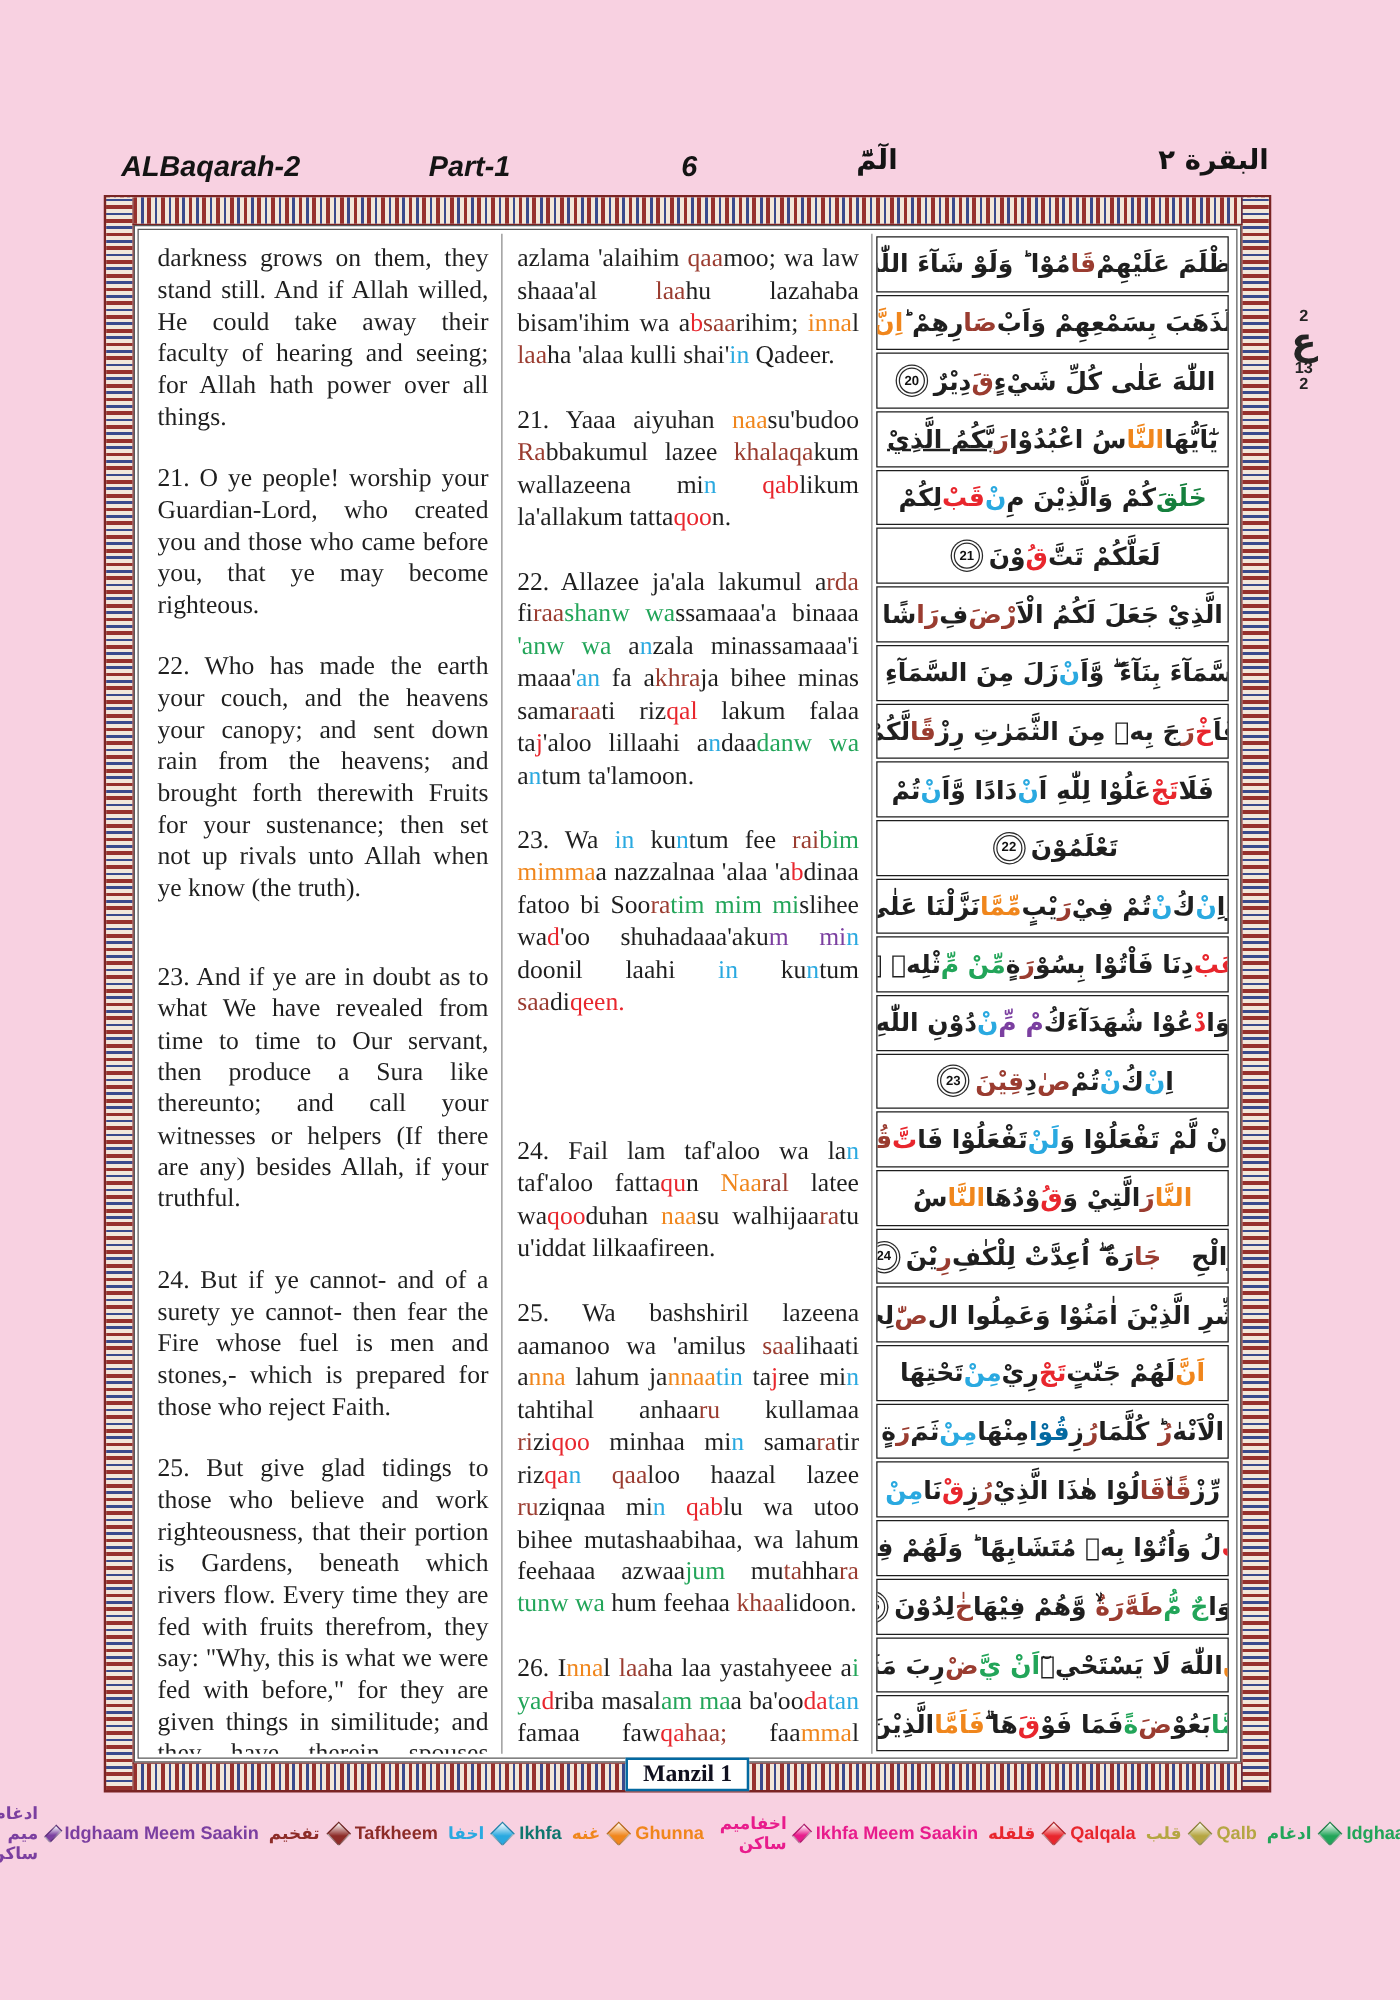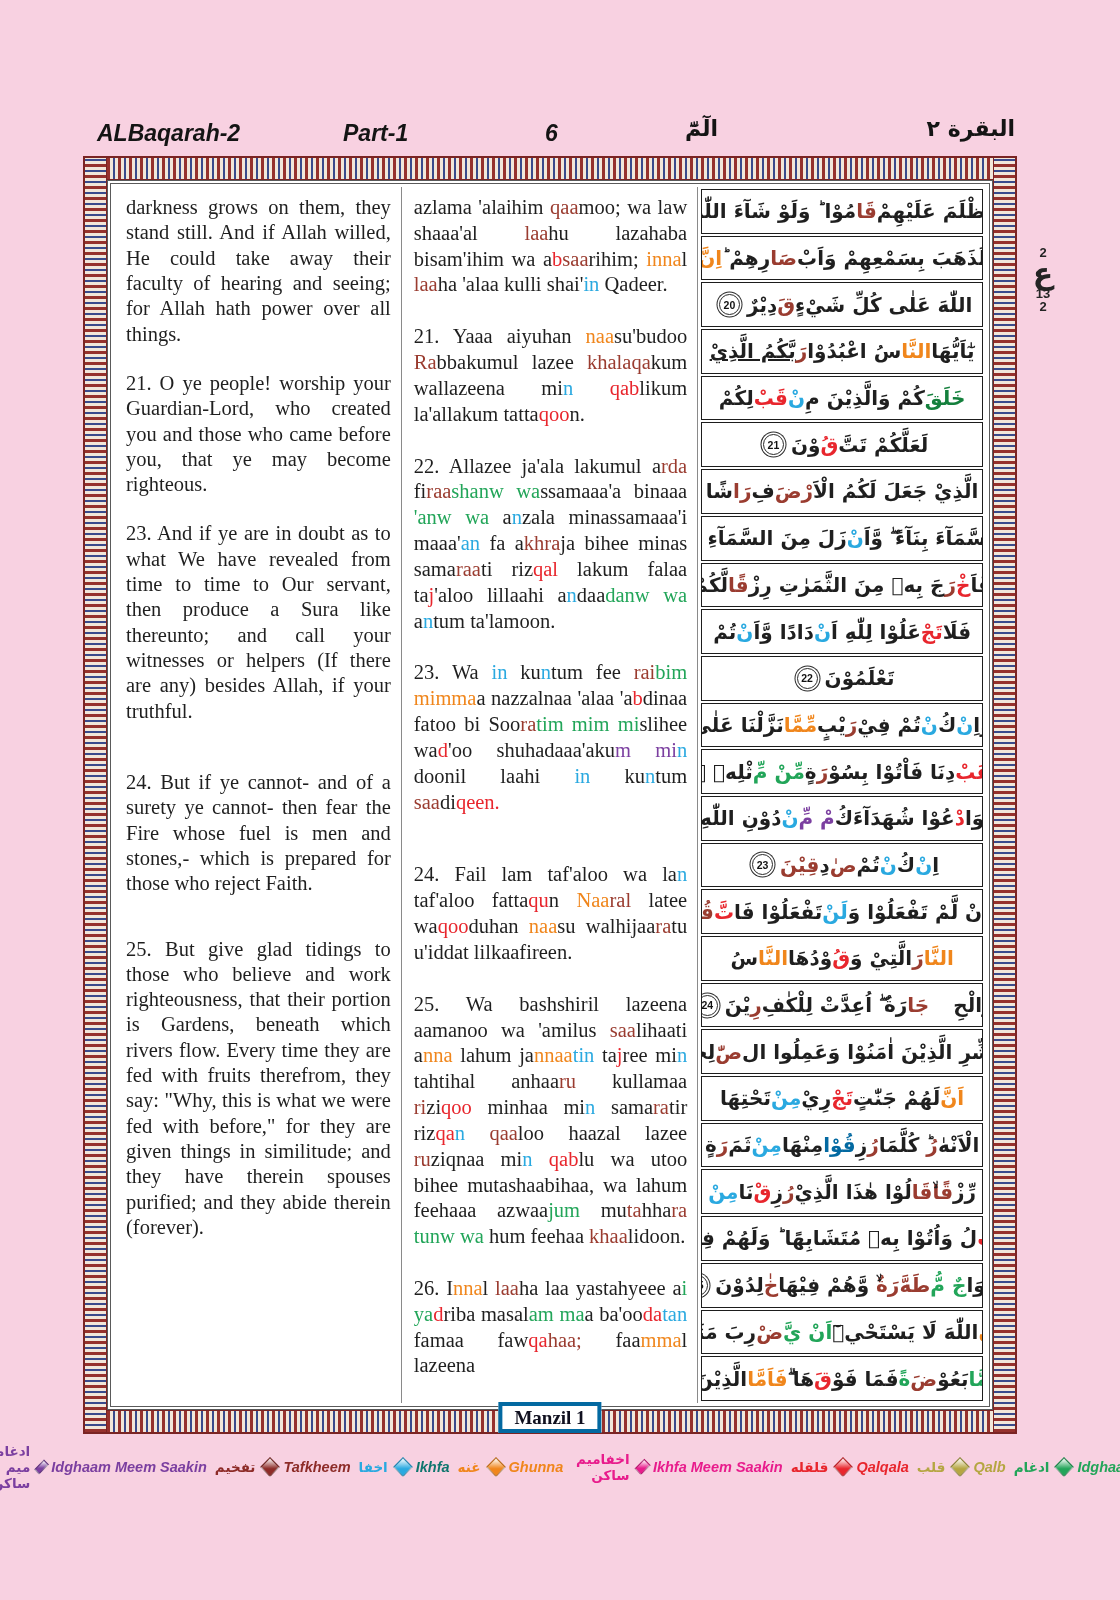--- a/index.html
+++ b/index.html
@@ -62,21 +62,21 @@
     text-align:justify; color:#1f1f1f;
   }
   .en-p:nth-child(3){ margin-bottom:46px; }
   .en-p:nth-child(4){ margin-bottom:40px; }
   .en-p:last-child{ margin-bottom:0; }
 
   .tr-p {
     margin:0 0 26px; font-size:20.5px; line-height:1.26;
     text-align:justify; color:#1f1f1f;
   }
-  .tr-p:nth-child(4){ margin-bottom:47px; }
+  .tr-p:nth-child(4){ margin-bottom:94px; }
   .tr-p:last-child{ margin-bottom:0; }
 
   .aline {
     flex:1; border:1.5px solid #1d1d1d; margin-top:2px;
     display:flex; align-items:center; justify-content:center;
     direction:rtl; font-family:"DejaVu Sans", sans-serif;
     font-weight:bold; font-size:20px; color:#101010;
     white-space:nowrap; overflow:hidden; background:#fff;
   }
   .aline:first-child { margin-top:0; }
@@ -85,21 +85,21 @@
     display:inline-flex; align-items:center; justify-content:center;
     min-width:19px; height:19px; border-radius:50%;
     border:1px solid #2a2a2a; background:#fff;
     box-shadow:0 0 0 1.5px #fff, 0 0 0 2.5px #2a2a2a;
     font-family:"Liberation Sans", sans-serif; font-weight:bold;
     font-size:10.5px; margin:0 7px; direction:ltr; color:#111;
   }
 
   .manzil {
     position:absolute; bottom:-1px; left:50%; transform:translateX(-50%);
-    background:#fff; border:4px solid #0369a1; padding:0 12px;
+    background:#fff; border:2px solid #0369a1; padding:0 12px;
     font-family:"Liberation Serif", serif; font-weight:bold;
     font-size:19px; color:#10101f; height:23px; line-height:23px; z-index:5;
   }
 
   
   .marker {
     position:absolute; left:1022px; top:246px; width:42px;
     text-align:center; color:#242424;
   }
   .marker .num { font-family:"Liberation Sans", sans-serif; font-weight:bold; font-size:13px; line-height:1.05; }
@@ -113,21 +113,21 @@
   .leg-item { display:flex; align-items:center; margin:0 3px; }
   .leg-ar {
     font-family:"DejaVu Sans", sans-serif; font-weight:bold;
     font-size:13.5px; direction:rtl; margin:0 2px;
   }
   .leg-diamond {
     width:12px; height:12px; transform:rotate(45deg);
     display:inline-block; margin:0 6px; border:1px solid rgba(0,0,0,.25);
   }
   .leg-label {
-    font-family:"Liberation Sans", sans-serif; font-style:italic;
+    font-family:"Liberation Sans", sans-serif; 
     font-weight:bold; font-size:14.5px; white-space:nowrap;
   }
 </style>
 </head>
 <body>
 
 <div class="hdr">
   <span class="h-lat h-surah">ALBaqarah-2</span>
   <span class="h-lat h-part">Part-1</span>
   <span class="h-lat h-page">6</span>
@@ -146,20 +146,21 @@
   <div class="band top"></div>
   <div class="band bottom"></div>
   <div class="band left"></div>
   <div class="band right"></div>
 
   <div class="inner">
     <div class="cols">
       <div class="col en">
           <p class="en-p">darkness grows on them, they stand still. And if Allah willed, He could take away their faculty of hearing and seeing; for Allah hath power over all things.</p>
           <p class="en-p">21. O ye people! worship your Guardian-Lord, who created you and those who came before you, that ye may become righteous.</p>
+          <p class="en-p">22. Who has made the earth your couch, and the heavens your canopy; and sent down rain from the heavens; and brought forth therewith Fruits for your sustenance; then set not up rivals unto Allah when ye know (the truth).</p>
           <p class="en-p">23. And if ye are in doubt as to what We have revealed from time to time to Our servant, then produce a Sura like thereunto; and call your witnesses or helpers (If there are any) besides Allah, if your truthful.</p>
           <p class="en-p">24. But if ye cannot- and of a surety ye cannot- then fear the Fire whose fuel is men and stones,- which is prepared for those who reject Faith.</p>
           <p class="en-p">25. But give glad tidings to those who believe and work righteousness, that their portion is Gardens, beneath which rivers flow. Every time they are fed with fruits therefrom, they say: "Why, this is what we were fed with before," for they are given things in similitude; and they have therein spouses purified; and they abide therein (forever).</p>
         </div>
       <div class="col tr">
           <p class="tr-p"><span style="color: rgb(31, 31, 31);">azlama 'alaihim </span><span style="color: rgb(154, 60, 48);">qaa</span><span style="color: rgb(31, 31, 31);">moo; wa law shaaa'al </span><span style="color: rgb(154, 60, 48);">laa</span><span style="color: rgb(31, 31, 31);">hu lazahaba bisam'ihim wa a</span><span style="color: rgb(232, 38, 45);">b</span><span style="color: rgb(154, 60, 48);">saa</span><span style="color: rgb(31, 31, 31);">rihim; </span><span style="color: rgb(240, 134, 28);">inna</span><span style="color: rgb(31, 31, 31);">l </span><span style="color: rgb(154, 60, 48);">laa</span><span style="color: rgb(31, 31, 31);">ha 'alaa kulli shai'</span><span style="color: rgb(42, 169, 224);">in</span><span style="color: rgb(31, 31, 31);"> Qadeer.</span></p>
           <p class="tr-p"><span style="color: rgb(31, 31, 31);">21. Yaaa aiyuhan </span><span style="color: rgb(240, 134, 28);">naa</span><span style="color: rgb(31, 31, 31);">su'budoo </span><span style="color: rgb(154, 60, 48);">Ra</span><span style="color: rgb(31, 31, 31);">bbakumul lazee </span><span style="color: rgb(154, 60, 48);">khalaqa</span><span style="color: rgb(31, 31, 31);">kum wallazeena mi</span><span style="color: rgb(42, 169, 224);">n</span><span style="color: rgb(31, 31, 31);"> </span><span style="color: rgb(232, 38, 45);">qab</span><span style="color: rgb(31, 31, 31);">likum la'allakum tatta</span><span style="color: rgb(232, 38, 45);">qoo</span><span style="color: rgb(31, 31, 31);">n.</span></p>
           <p class="tr-p"><span style="color: rgb(31, 31, 31);">22. Allazee ja'ala lakumul a</span><span style="color: rgb(154, 60, 48);">rda</span><span style="color: rgb(31, 31, 31);"> fi</span><span style="color: rgb(154, 60, 48);">raa</span><span style="color: rgb(34, 165, 89);">shanw wa</span><span style="color: rgb(31, 31, 31);">ssamaaa'a binaaa </span><span style="color: rgb(34, 165, 89);">'anw wa</span><span style="color: rgb(31, 31, 31);"> a</span><span style="color: rgb(42, 169, 224);">n</span><span style="color: rgb(31, 31, 31);">zala minassamaaa'i maaa'</span><span style="color: rgb(42, 169, 224);">an</span><span style="color: rgb(31, 31, 31);"> fa a</span><span style="color: rgb(154, 60, 48);">khra</span><span style="color: rgb(31, 31, 31);">ja bihee minas sama</span><span style="color: rgb(154, 60, 48);">raa</span><span style="color: rgb(31, 31, 31);">ti riz</span><span style="color: rgb(232, 38, 45);">qal</span><span style="color: rgb(31, 31, 31);"> lakum falaa ta</span><span style="color: rgb(232, 38, 45);">j</span><span style="color: rgb(31, 31, 31);">'aloo lillaahi a</span><span style="color: rgb(42, 169, 224);">n</span><span style="color: rgb(31, 31, 31);">daa</span><span style="color: rgb(34, 165, 89);">danw wa</span><span style="color: rgb(31, 31, 31);"> a</span><span style="color: rgb(42, 169, 224);">n</span><span style="color: rgb(31, 31, 31);">tum ta'lamoon.</span></p>
           <p class="tr-p"><span style="color: rgb(31, 31, 31);">23. Wa </span><span style="color: rgb(42, 169, 224);">in</span><span style="color: rgb(31, 31, 31);"> ku</span><span style="color: rgb(42, 169, 224);">n</span><span style="color: rgb(31, 31, 31);">tum fee </span><span style="color: rgb(154, 60, 48);">rai</span><span style="color: rgb(34, 165, 89);">bim</span><span style="color: rgb(31, 31, 31);"> </span><span style="color: rgb(240, 134, 28);">mimma</span><span style="color: rgb(31, 31, 31);">a nazzalnaa 'alaa 'a</span><span style="color: rgb(232, 38, 45);">b</span><span style="color: rgb(31, 31, 31);">dinaa fatoo bi Soo</span><span style="color: rgb(154, 60, 48);">ra</span><span style="color: rgb(34, 165, 89);">tim mim mi</span><span style="color: rgb(31, 31, 31);">slihee wa</span><span style="color: rgb(232, 38, 45);">d</span><span style="color: rgb(31, 31, 31);">'oo shuhadaaa'aku</span><span style="color: rgb(123, 63, 160);">m</span><span style="color: rgb(31, 31, 31);"> </span><span style="color: rgb(123, 63, 160);">mi</span><span style="color: rgb(42, 169, 224);">n</span><span style="color: rgb(31, 31, 31);"> doonil laahi </span><span style="color: rgb(42, 169, 224);">in</span><span style="color: rgb(31, 31, 31);"> ku</span><span style="color: rgb(42, 169, 224);">n</span><span style="color: rgb(31, 31, 31);">tum </span><span style="color: rgb(154, 60, 48);">saa</span><span style="color: rgb(31, 31, 31);">di</span><span style="color: rgb(232, 38, 45);">qeen.</span></p>
           <p class="tr-p"><span style="color: rgb(31, 31, 31);">24. Fail lam taf'aloo wa la</span><span style="color: rgb(42, 169, 224);">n</span><span style="color: rgb(31, 31, 31);"> taf'aloo fatta</span><span style="color: rgb(232, 38, 45);">qu</span><span style="color: rgb(31, 31, 31);">n </span><span style="color: rgb(240, 134, 28);">Naa</span><span style="color: rgb(154, 60, 48);">ral</span><span style="color: rgb(31, 31, 31);"> latee wa</span><span style="color: rgb(232, 38, 45);">qoo</span><span style="color: rgb(31, 31, 31);">duhan </span><span style="color: rgb(240, 134, 28);">naa</span><span style="color: rgb(31, 31, 31);">su walhijaa</span><span style="color: rgb(154, 60, 48);">ra</span><span style="color: rgb(31, 31, 31);">tu u'iddat lilkaafireen.</span></p>

